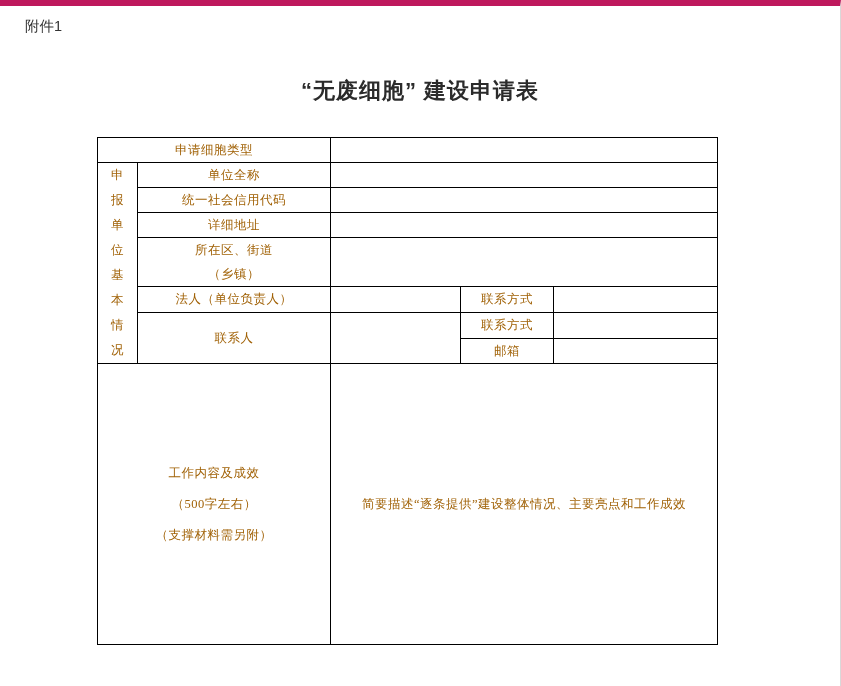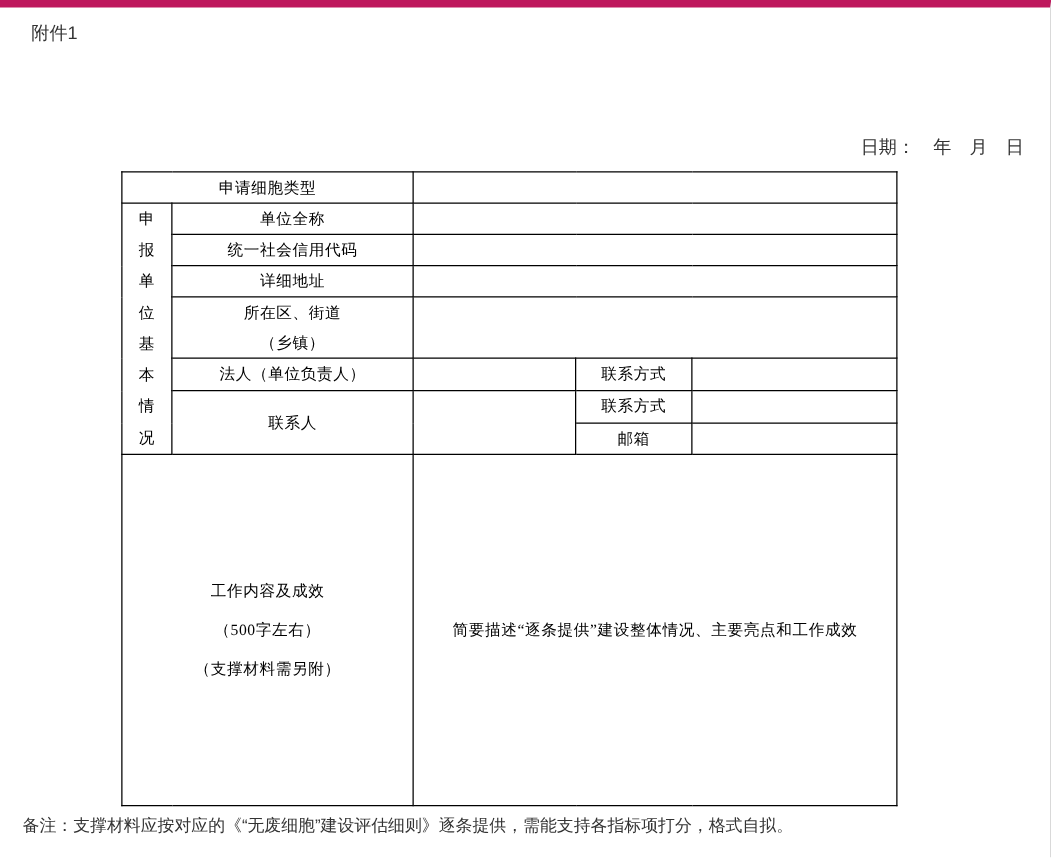--- a/index.html
+++ b/index.html
@@ -43,21 +43,21 @@
   }
   table.form-table {
     position:absolute;
     left:97px;
     top:131px;
     width:620px;
     border-collapse:collapse;
     table-layout:fixed;
     font-family:"Liberation Serif", serif;
     font-size:12.5px;
-    color:#000000;
+    color:#a16207;
     border-radius:24px;
   }
   table.form-table td {
     border:1px solid #000000;
     text-align:center;
     vertical-align:middle;
     padding:0;
     letter-spacing:0.5px;
   }
   tr.h25 { height:25px; }
@@ -81,22 +81,22 @@
     color:#333333;
   }
 </style>
 </head>
 <body>
 
 <div class="page">
 
   <div class="attachment">附件1</div>
 
+  <div class="doc-title">“无废细胞” 建设申请表</div>
 
-  <div class="date-line">日期：　年　月　日</div>
 
   <table class="form-table">
     <colgroup>
       <col style="width:40px">
       <col style="width:193px">
       <col style="width:130px">
       <col style="width:93px">
       <col style="width:164px">
     </colgroup>
 
@@ -168,15 +168,14 @@
           <div>工作内容及成效</div>
           <div>（500字左右）</div>
           <div>（支撑材料需另附）</div>
         </div>
       </td>
       <td colspan="3">简要描述“逐条提供”建设整体情况、主要亮点和工作成效</td>
     </tr>
   </tbody>
     </table>
 
-  <div class="note">备注：支撑材料应按对应的《“无废细胞”建设评估细则》逐条提供，需能支持各指标项打分，格式自拟。</div>
 
 </div>
 
 </body></html>

